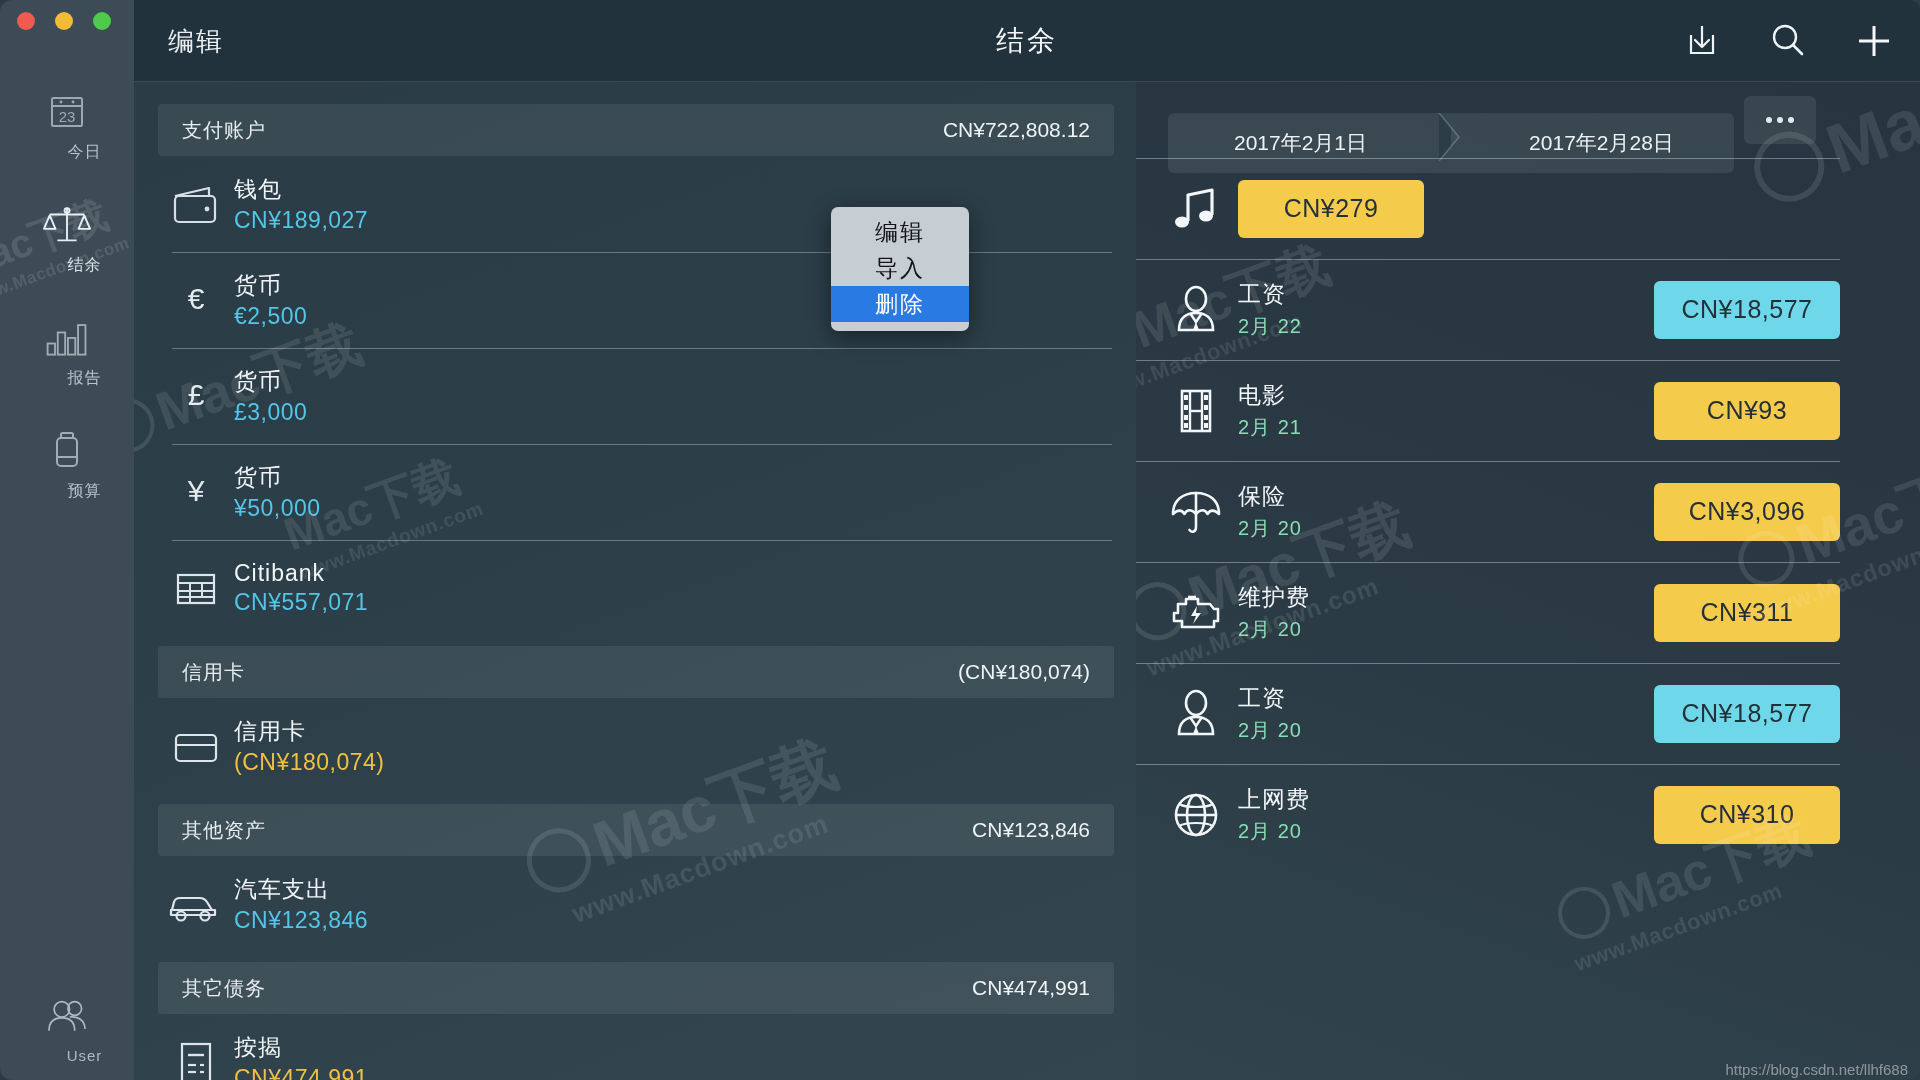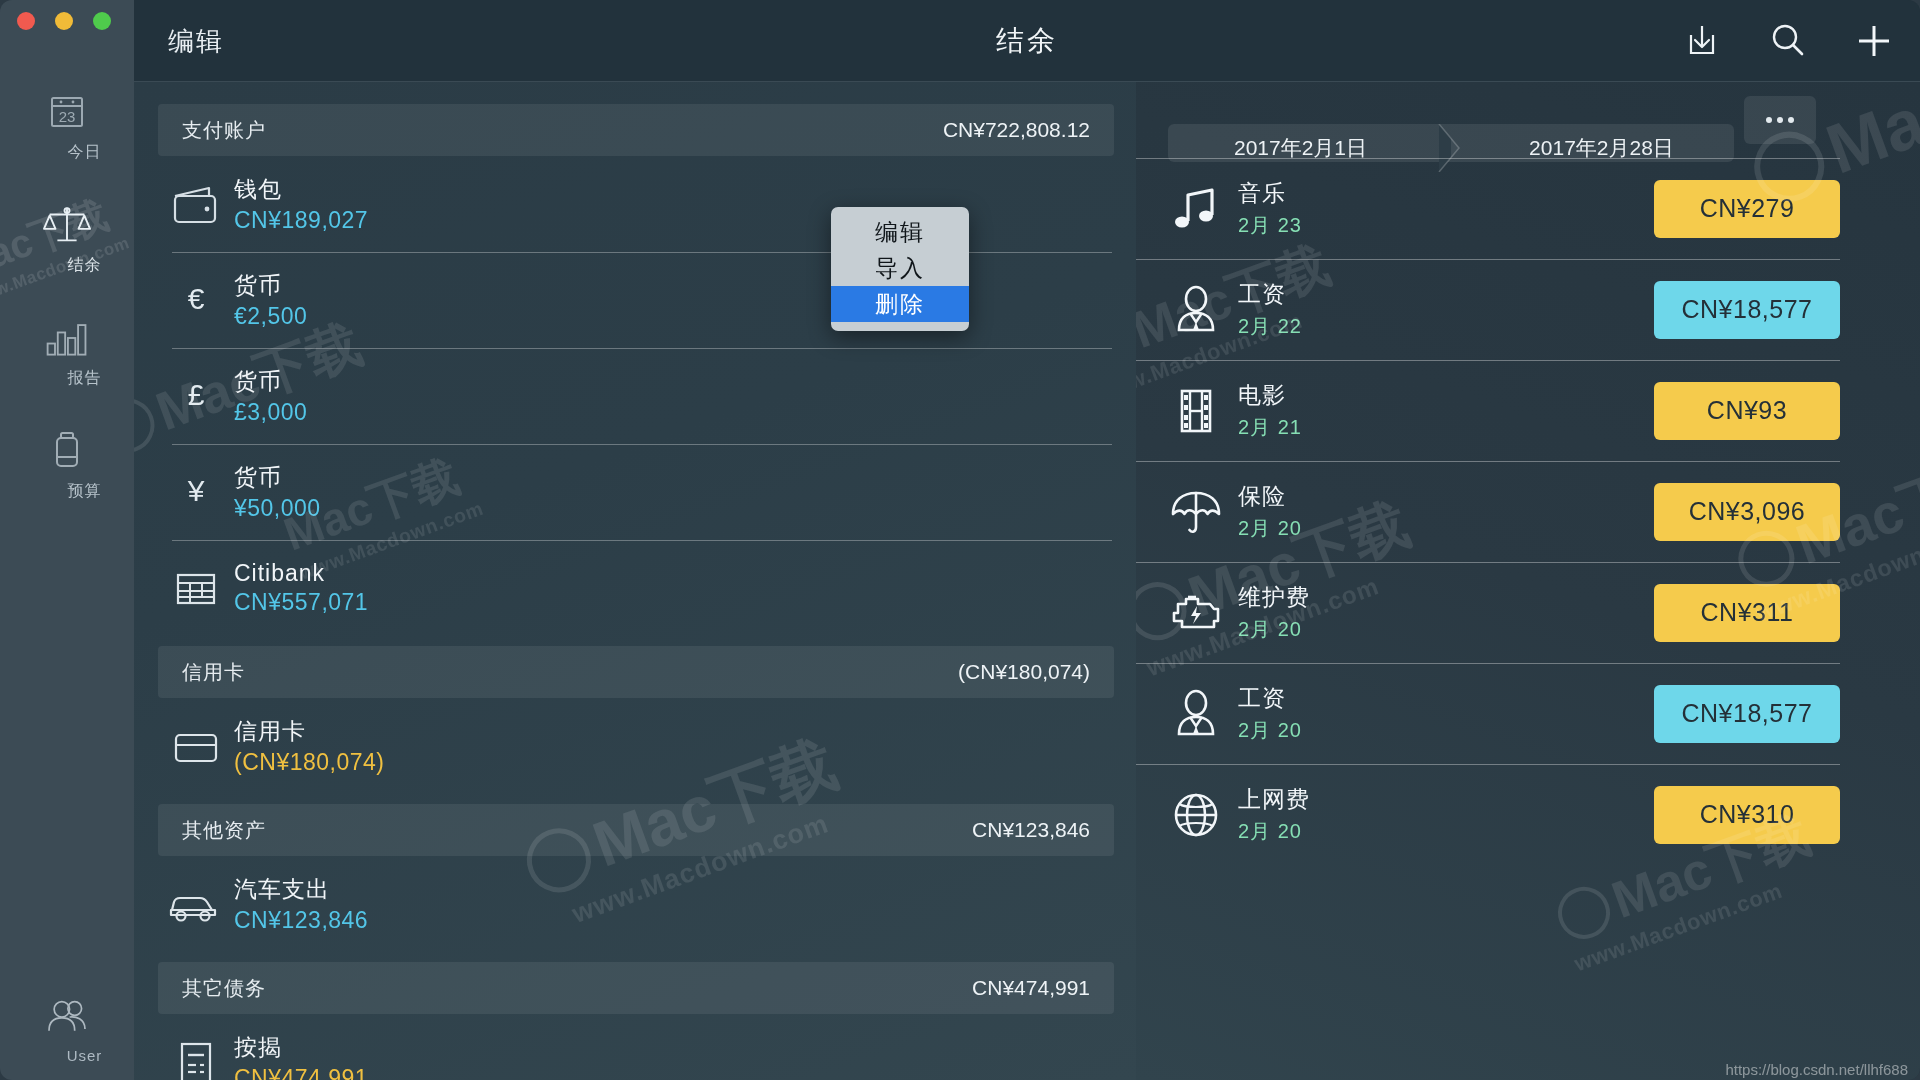--- a/index.html
+++ b/index.html
@@ -119,23 +119,23 @@
     position:relative; flex:1; height:998px;
     background:linear-gradient(200deg,#26353f 0%,#2a3943 50%,#31444d 100%);
     padding:0;
     overflow:hidden;
   }
   .daterow {
     position:relative; height:76px;
     display:flex; align-items:center; padding:0 40px 0 32px; gap:0;
   }
   .dseg {
-    position:relative; height:38px;
+    position:relative; height:60px;
     background:rgba(255,255,255,0.085);
-    display:flex; align-items:flex-end; justify-content:center;
+    display:flex; align-items:center; justify-content:center;
     font-size:21px; color:#edf2f5;margin-top:46px;
   }
   .dseg.a { width:283px; border-radius:6px 0 0 6px; padding-right:18px;}
   .dseg.b { width:283px; border-radius:0 6px 6px 0; padding-left:18px;}
   .chev {
     position:absolute; left:269px; top:0; width:30px; height:48px;
     pointer-events:none;
   }
   .dmore {
     margin-left:10px; width:72px; height:48px; border-radius:6px;
@@ -485,24 +485,20 @@
 
         <div class="tlist">
 
           <div class="trow">
             <span class="t-ico">
               <svg width="56" height="56" viewBox="0 0 56 56">
                 <path d="M20 40 L20 14 L44 9 L44 34" fill="none" stroke="#f2f6f9" stroke-width="3.2" stroke-linejoin="round"></path>
                 <ellipse cx="14" cy="41" rx="7" ry="5.5" fill="#f2f6f9"></ellipse>
                 <ellipse cx="38" cy="35" rx="7" ry="5.5" fill="#f2f6f9"></ellipse>
               </svg>
-            </span>
-            <span class="t-txt">
-              <span class="t-cat">音乐</span>
-              <span class="t-date">2月 23</span>
             </span>
             <span class="t-amt exp">CN¥279</span>
           </div>
 
           <div class="trow">
             <span class="t-ico">
               <svg width="56" height="56" viewBox="0 0 56 56">
                 <ellipse cx="28" cy="17" rx="10" ry="12" fill="none" stroke="#f2f6f9" stroke-width="2.6"></ellipse>
                 <path d="M11 48 C11 36 18 31 28 31 C38 31 45 36 45 48 Z" fill="none" stroke="#f2f6f9" stroke-width="2.6"></path>
                 <path d="M22 31 L28 40 L34 31" fill="none" stroke="#f2f6f9" stroke-width="2.4"></path>

